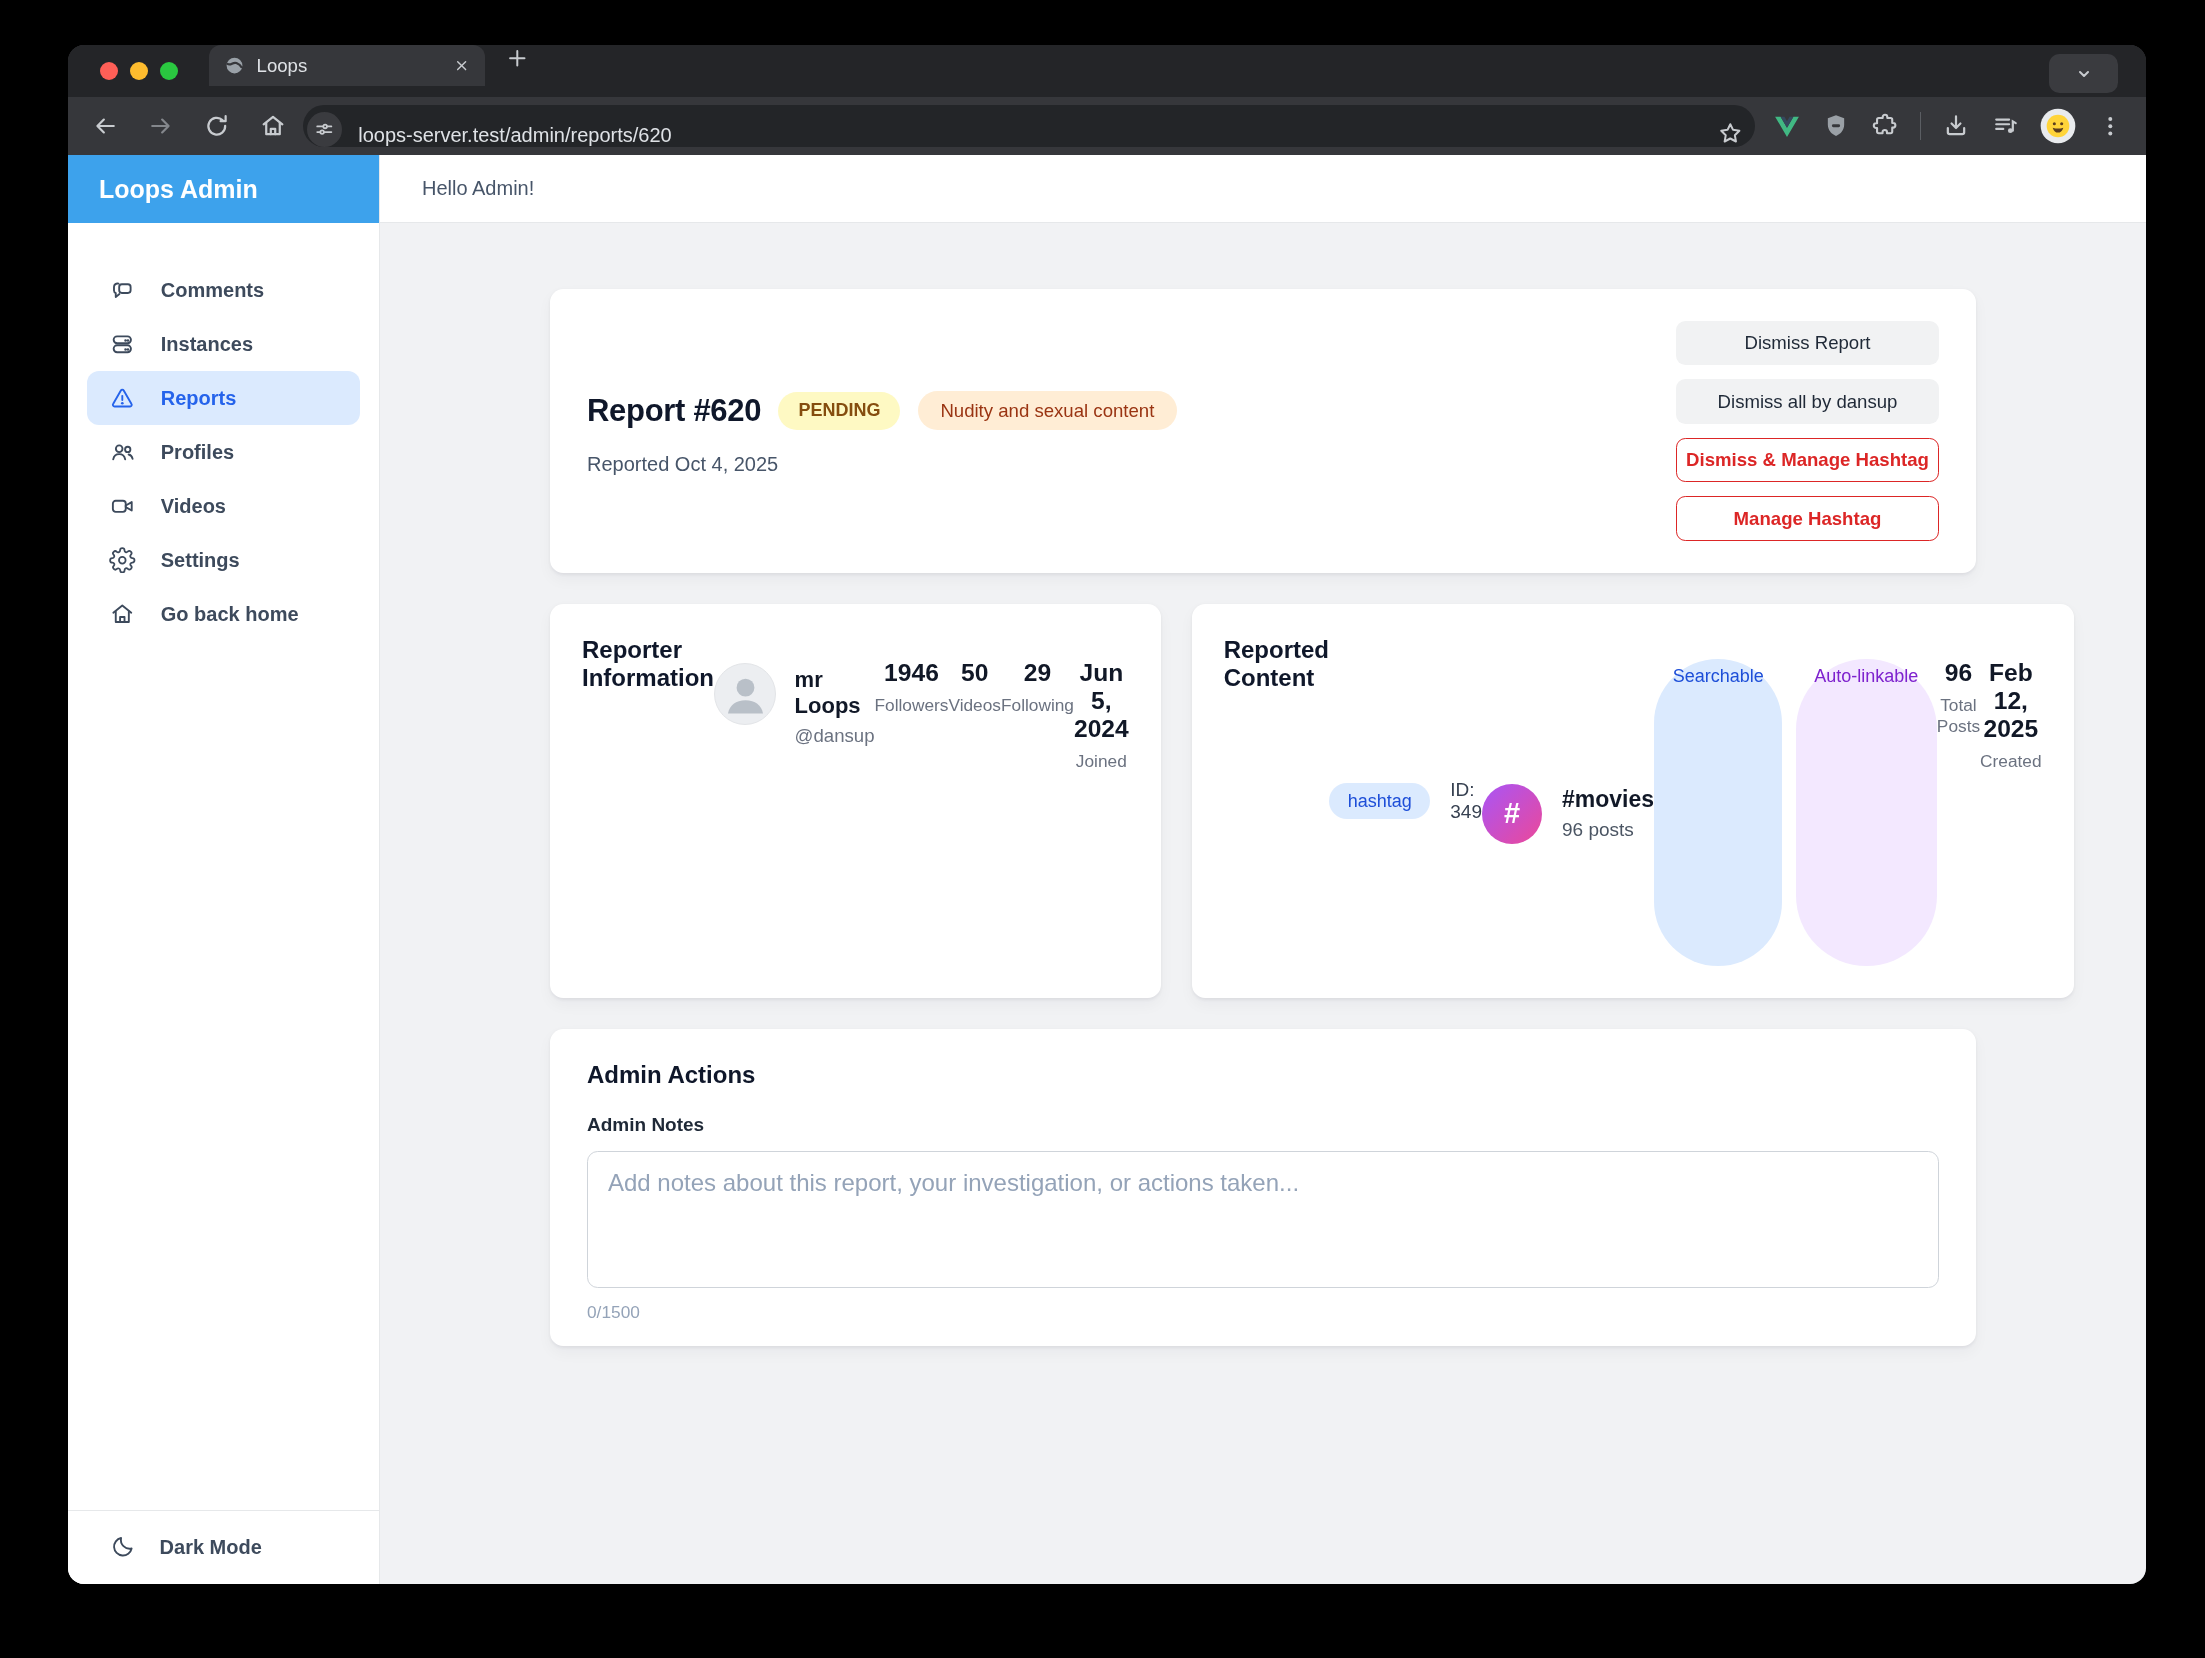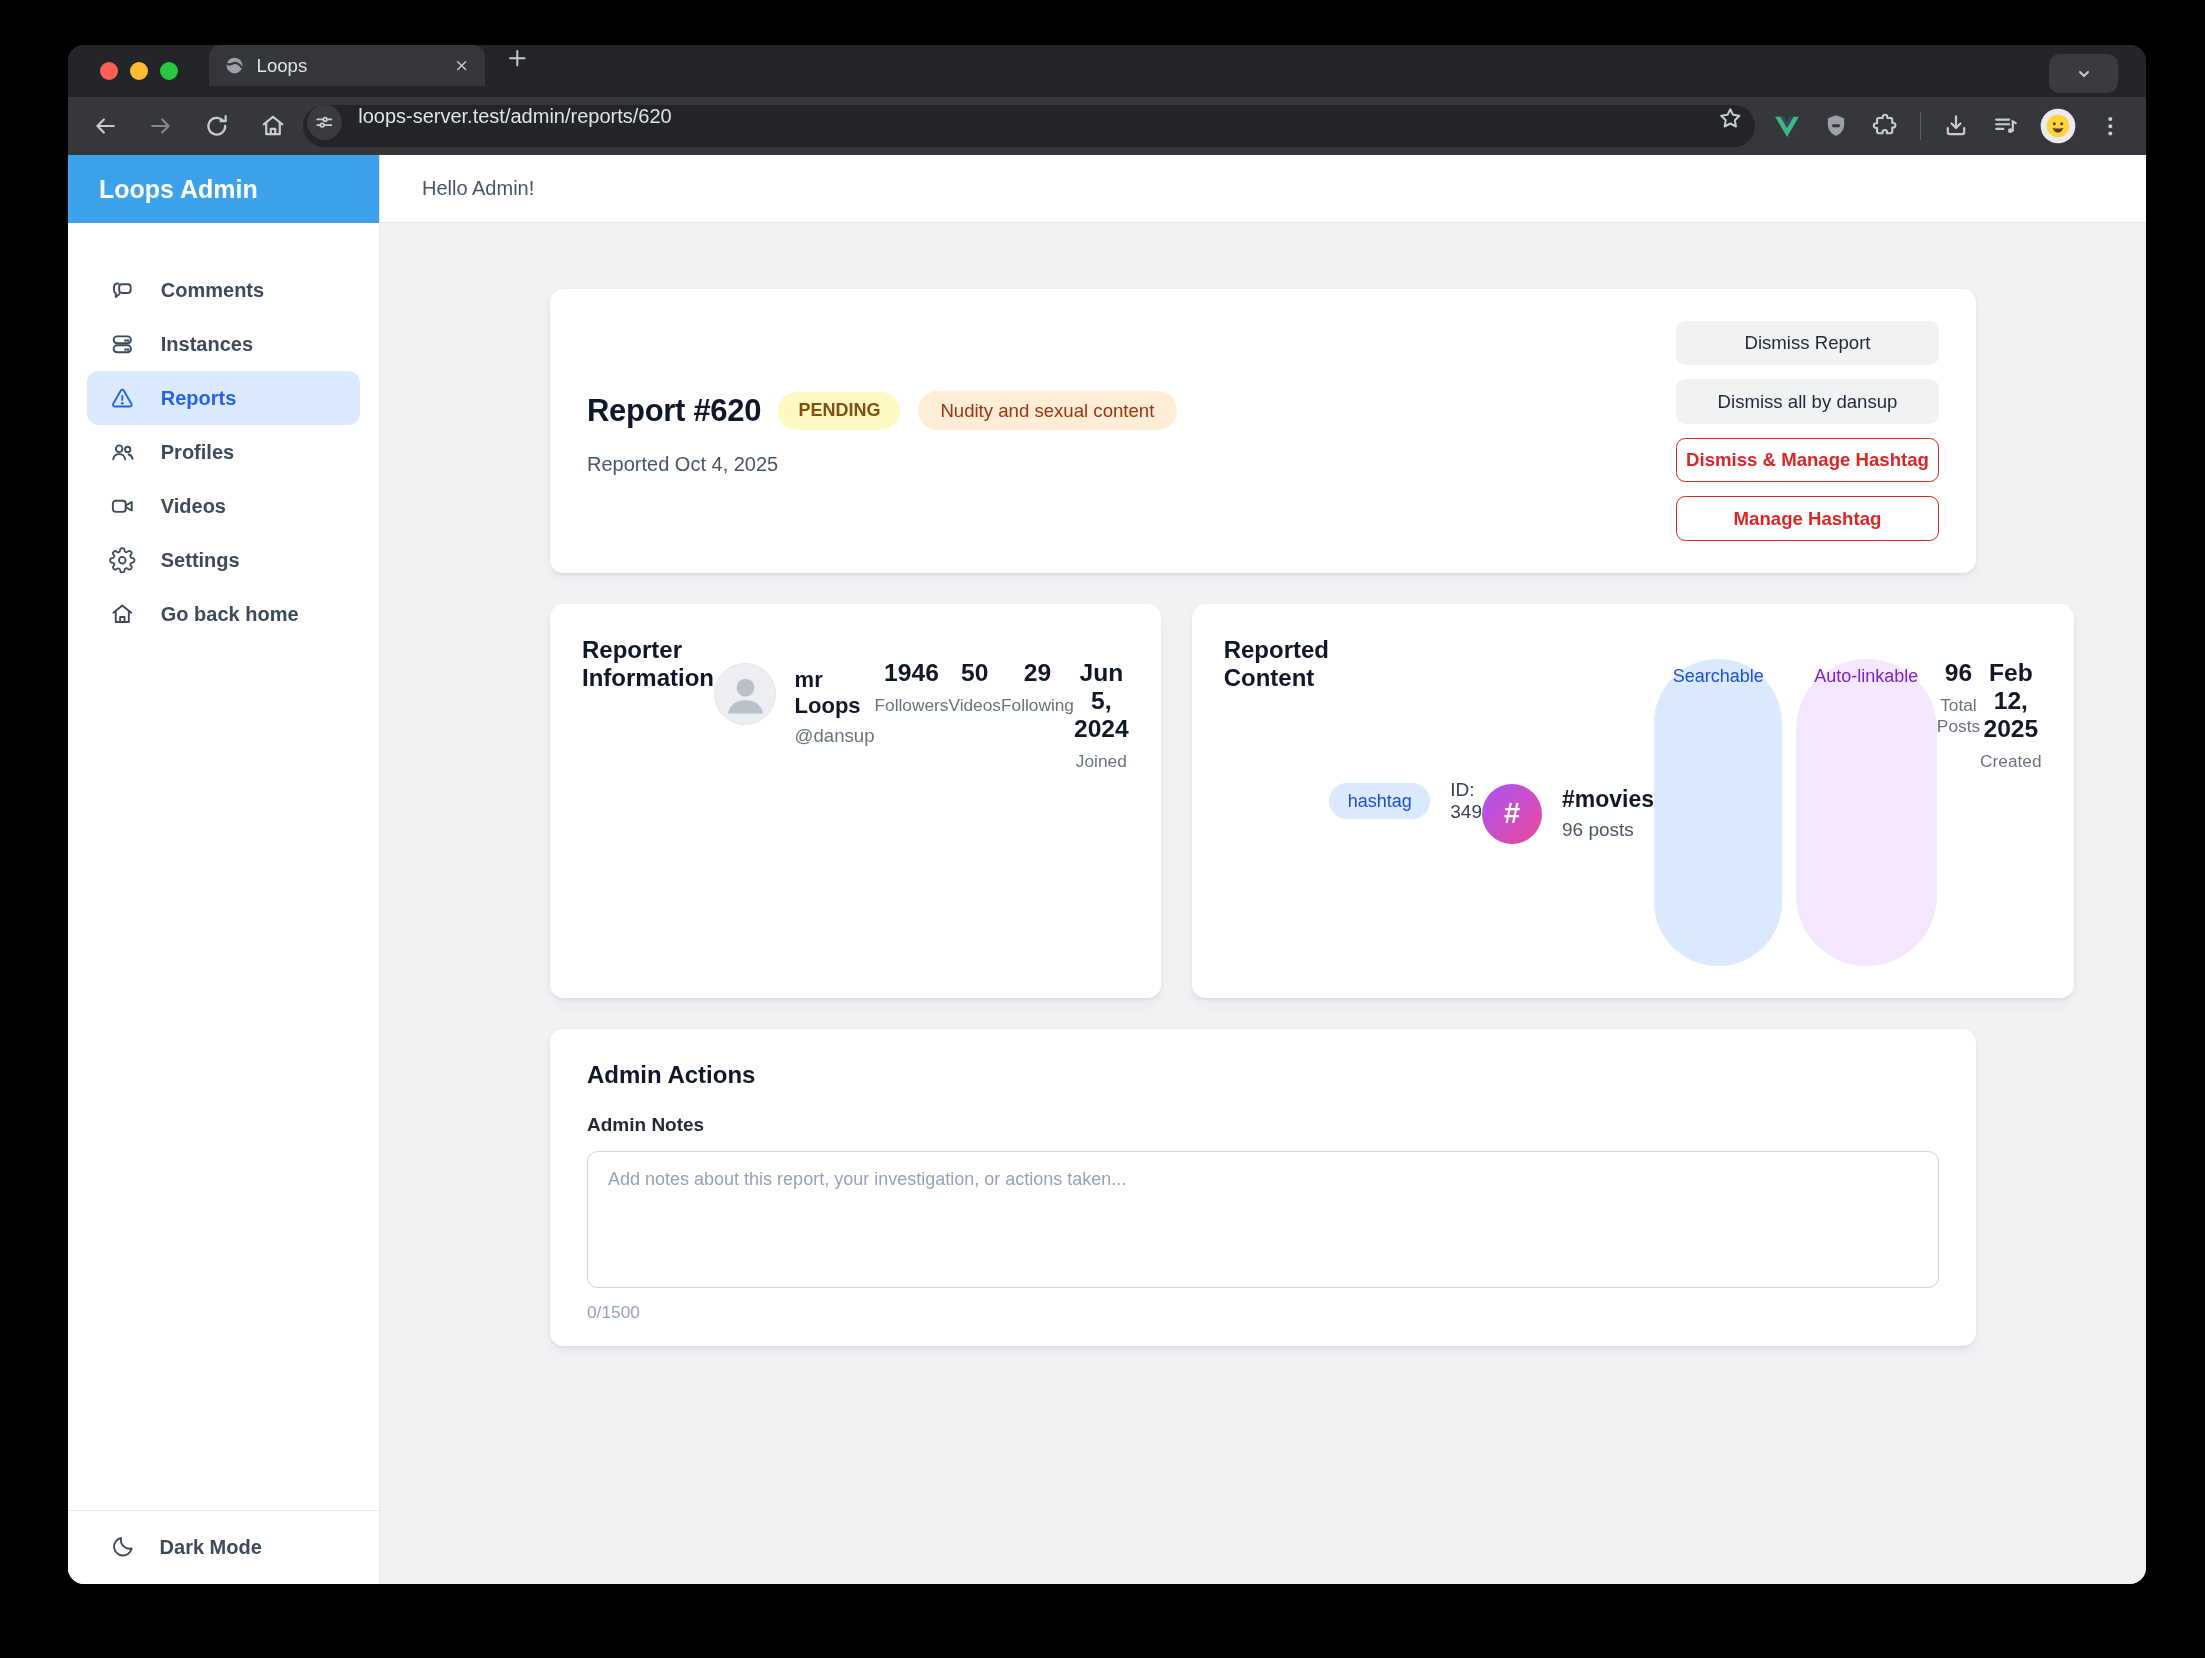--- a/index.html
+++ b/index.html
@@ -21,21 +21,21 @@
   .icon-btn { display:flex; align-items:center; justify-content:center; }
   .newtab { margin:0 0 6.6px 18.6px; }
   .tab-chevron { position:absolute; right:28px; top:9.3px; width:69px; height:39px;
     background:#3a3b3f; border-radius:10.6px; display:flex; align-items:center; justify-content:center; }
 
   
   .toolbar { height:58px; background:#36373b; display:flex; align-items:center;
     padding:0 22.6px; flex:0 0 auto; }
   .nav-icons { display:flex; align-items:center; gap:28px; padding-right:16px; }
   .omnibox { flex:1; height:42px; background:#232528; border-radius:21px;
-    display:flex; align-items:flex-start; padding:0 12px 0 4.6px; margin-right:17.3px; }
+    display:flex; align-items:flex-end; padding:0 12px 0 4.6px; margin-right:17.3px; }
   .site-info { width:35px; height:35px; border-radius:50%; background:#3a3b3f;
     display:flex; align-items:center; justify-content:center; flex:0 0 auto; }
   .url { margin-left:16px; font-size:20px; color:#dfe2e6; flex:1; white-space:nowrap; overflow:hidden; }
   .url .path { color:#dfe2e6; }
   .right-icons { display:flex; align-items:center; gap:21px; }
   .vsep { width:1.3px; height:28px; background:#5b5e63; }
   .avatar-chip { width:36px; height:36px; }
 
   
   .app { flex:1; display:flex; min-height:0; background:#f1f2f4; }
@@ -105,21 +105,21 @@
     display:flex; align-items:center; justify-content:center;
     color:#fff; font-size:29px; font-weight:bold; }
   .hash-name { font-size:23px; font-weight:bold; color:#111827; }
   .hash-posts { font-size:19px; color:#4b5563; margin-top:6.6px; }
   .flags-row { margin-top:22.6px; display:flex; gap:13.3px; }
 
   
   .admin-card { height:317px; padding:32px 37px; }
   .admin-label { margin-top:25px; font-size:19px; font-weight:600; color:#1f2937; }
   .notes { margin-top:14.6px; width:100%; height:137px; border:0.7px solid #cfd4da; border-radius:10.6px;
-    padding:17.3px 20px; font-size:18px; color:#111827; resize:none; font-family:inherit; background:#fff; }
+    padding:17.3px 20px; font-size:24px; color:#111827; resize:none; font-family:inherit; background:#fff; }
   .notes::placeholder { color:#94a3b8; }
   .counter { margin-top:12px; font-size:17.3px; color:#94a3b8; }
 
   svg { display:block; }
 </style>
 </head>
 <body>
 
 <div class="window">
 

